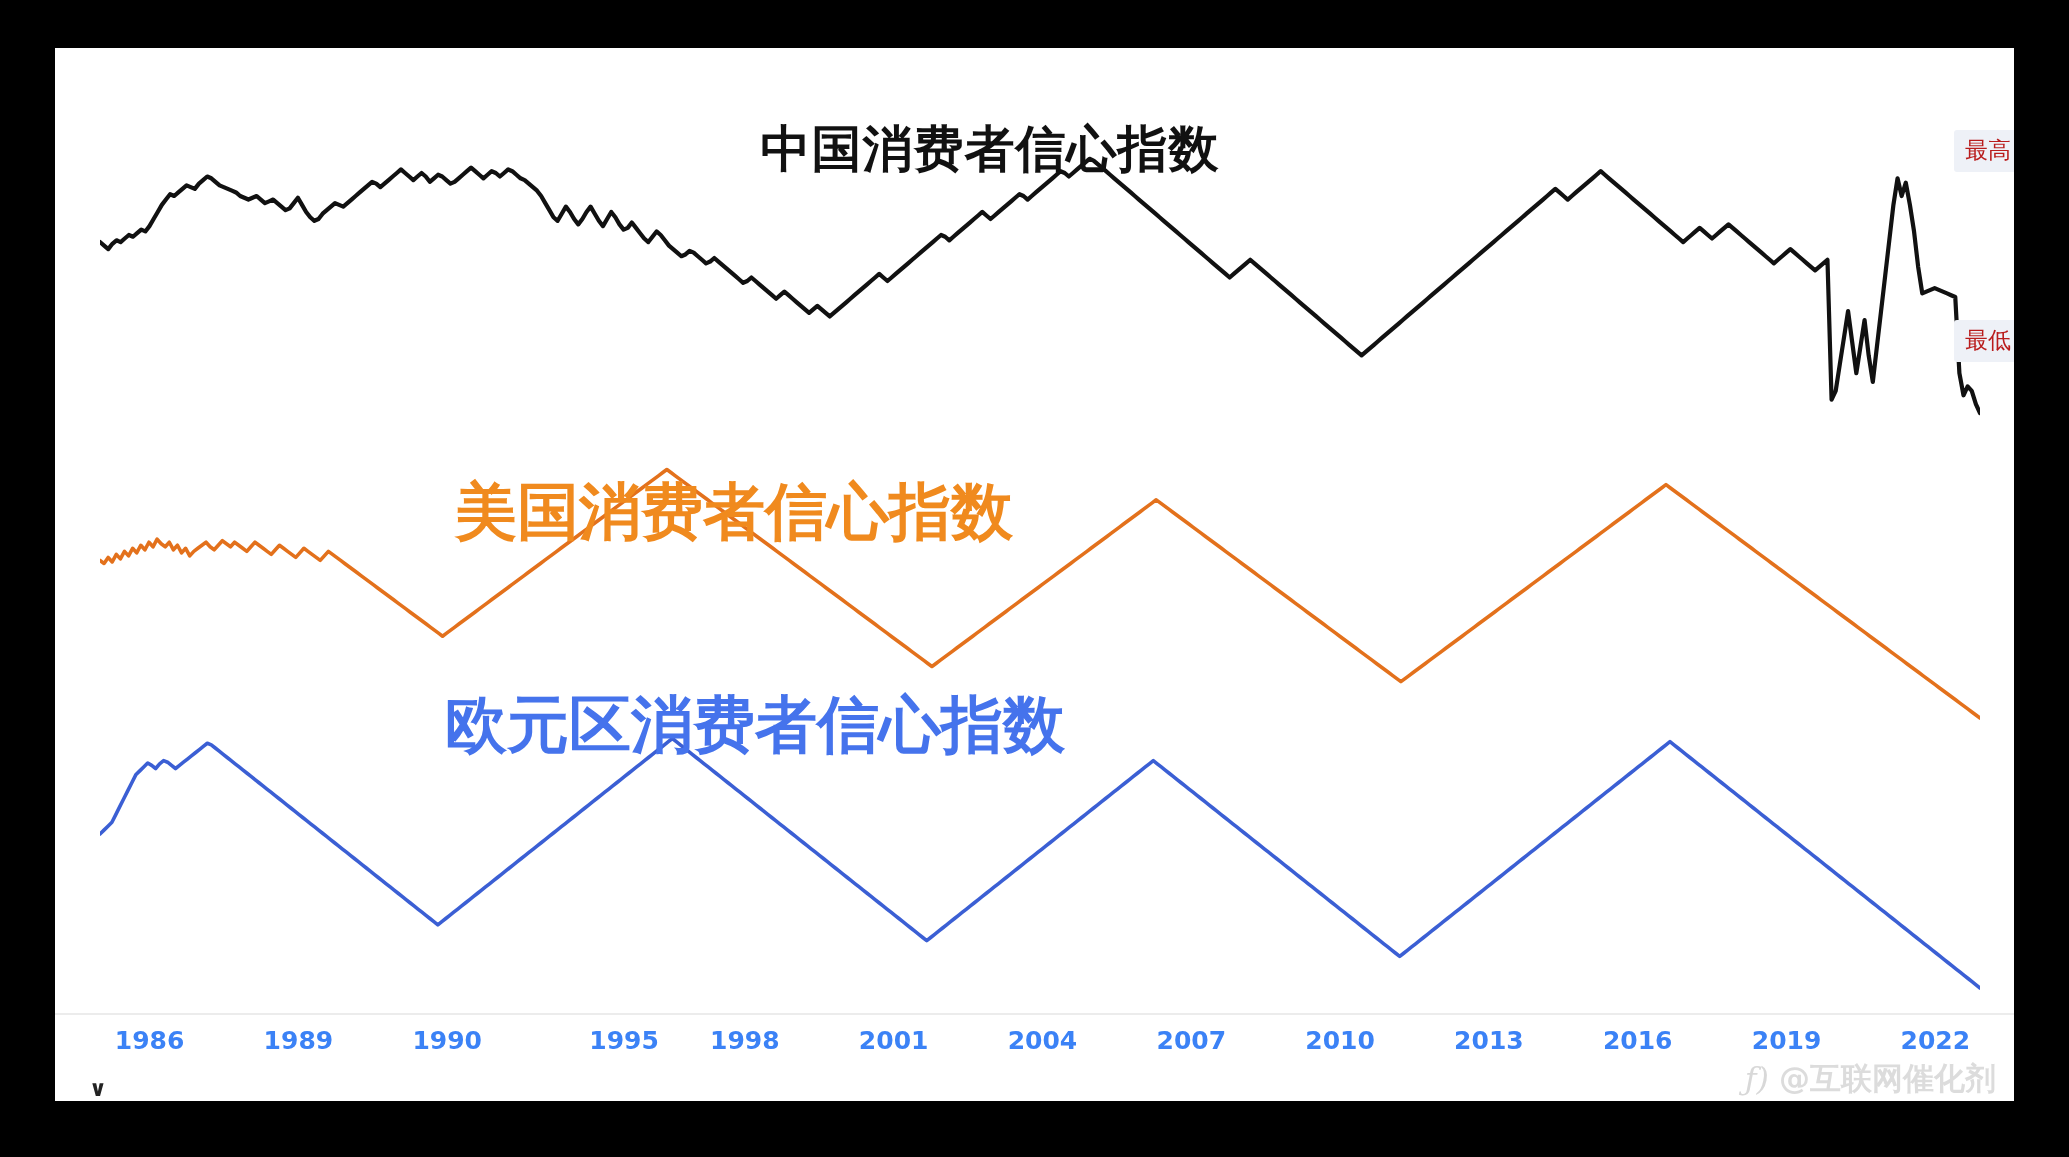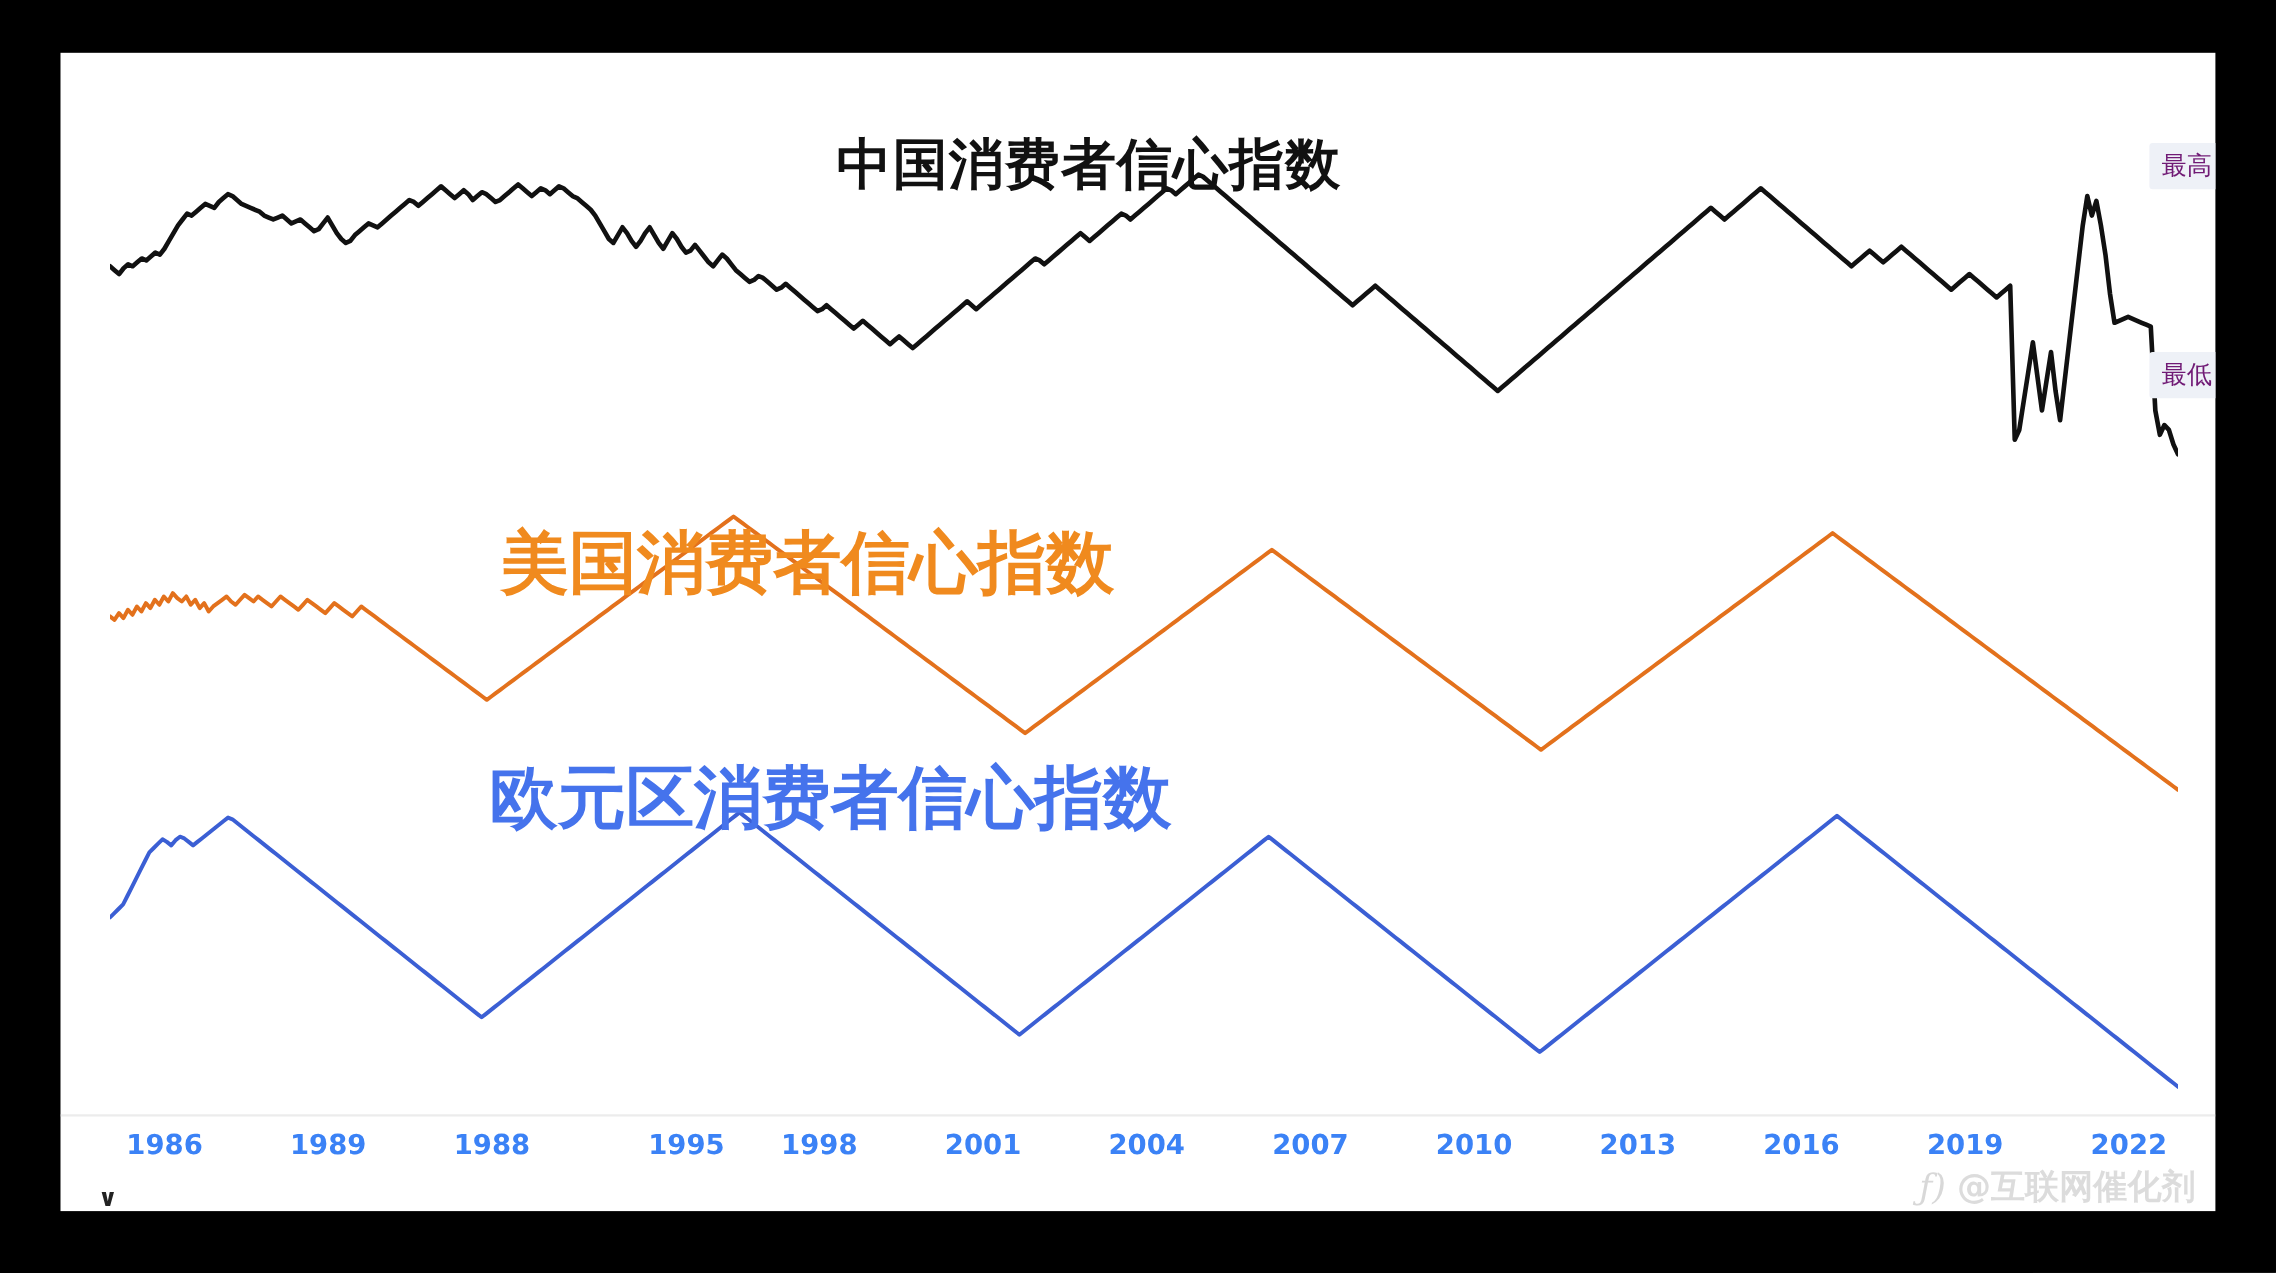--- a/index.html
+++ b/index.html
@@ -21,21 +21,21 @@
   #plot{position:absolute;left:45px;top:90px;width:1880px;height:880px;}
   #plot svg{display:block;width:100%;height:100%;}
 
   
   .series-label{position:absolute;font-size:62px;font-weight:700;white-space:nowrap;
      font-family:"DejaVu Sans","Liberation Sans",sans-serif;}
   #label-us{left:400px;top:422px;}
   #label-eu{left:390px;top:635px;}
 
   
-  .edge-badge{position:absolute;right:-6px;font-size:23px;color:#701a75;
+  .edge-badge{position:absolute;right:-6px;font-size:23px;color:#b91c1c;
      background:#eef1f7;padding:5px 9px 6px 11px;border-radius:3px;
      font-family:"DejaVu Sans","Liberation Sans",sans-serif;white-space:nowrap;}
   #badge-high{top:82px;}
   #badge-low{top:272px;}
 
   
   #axis-divider{position:absolute;left:0;top:965px;width:1959px;height:2px;
      background:#ececec;}
   #axis-ticks{position:absolute;left:45px;top:978px;width:1880px;height:40px;}
   .tick{position:absolute;transform:translateX(-50%);font-size:25px;color:#3b82f6;
@@ -70,21 +70,21 @@
     <div class="series-label" id="label-us" style="color: rgb(240, 138, 30);">美国消费者信心指数</div>
     <div class="series-label" id="label-eu" style="color: rgb(69, 115, 236);">欧元区消费者信心指数</div>
 
     <div class="edge-badge" id="badge-high">最高</div>
     <div class="edge-badge" id="badge-low">最低</div>
 
     <div id="axis-divider"></div>
     <div id="axis-ticks">
         <div class="tick" style="left: 49.6042px;">1986</div>
         <div class="tick" style="left: 198.417px;">1989</div>
-        <div class="tick" style="left: 347.23px;">1988</div>
+        <div class="tick" style="left: 347.23px;">1990</div>
         <div class="tick" style="left: 496.042px; margin-left: 28px;">1995</div>
         <div class="tick" style="left: 644.855px;">1998</div>
         <div class="tick" style="left: 793.668px;">2001</div>
         <div class="tick" style="left: 942.48px;">2004</div>
         <div class="tick" style="left: 1091.29px;">2007</div>
         <div class="tick" style="left: 1240.11px;">2010</div>
         <div class="tick" style="left: 1388.92px;">2013</div>
         <div class="tick" style="left: 1537.73px;">2016</div>
         <div class="tick" style="left: 1686.54px;">2019</div>
         <div class="tick" style="left: 1835.36px;">2022</div>

